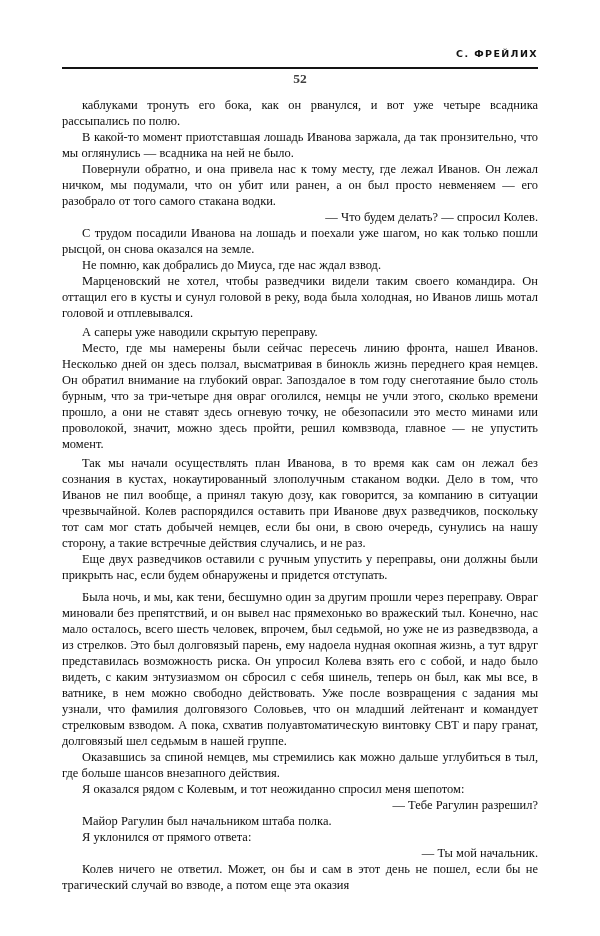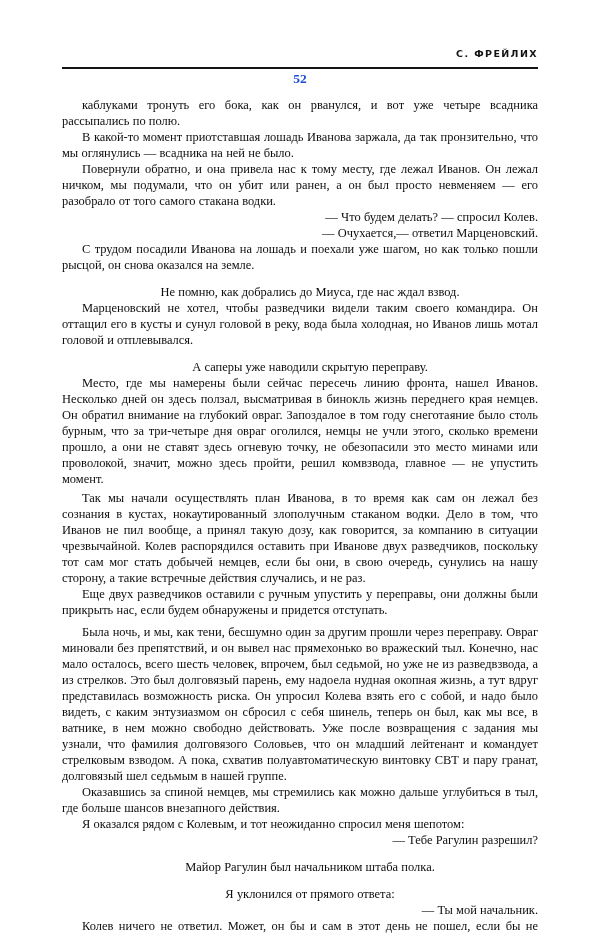--- a/index.html
+++ b/index.html
@@ -46,21 +46,21 @@
 
   .folio {
     position: absolute;
     left: 62px;
     top: 71px;
     width: 476px;
     text-align: center;
     font-family: "Liberation Serif", "DejaVu Serif", serif;
     font-weight: bold;
     font-size: 13.5px;
-    color: #1d4ed8;
+    color: #404040;
   }
 
   
   .textblock {
     position: absolute;
     left: 62px;
     top: 97px;
     width: 476px;
     font-size: 12.45px;
     line-height: 16px;
@@ -85,22 +85,21 @@
     margin-top: 5.5px;
   }
 
   
   .textblock p.dialogue {
     text-align: right;
     text-indent: 20px;
   }
 
   .textblock p.short {
-    text-align: center;
-    margin-top: 11px;
+    text-align: left;
   }
 
   
   .textblock p.continues {
     text-align: justify;
   }
 </style>
 </head>
 <body>
 
@@ -115,21 +114,20 @@
   <div class="textblock">
 
     <p>каблуками тронуть его бока, как он рванулся, и вот уже четыре всадника рассыпались по полю.</p>
 
     <p>В какой-то момент приотставшая лошадь Иванова заржала, да так пронзительно, что мы оглянулись — всадника на ней не было.</p>
 
     <p>Повернули обратно, и она привела нас к тому месту, где лежал Иванов. Он лежал ничком, мы подумали, что он убит или ранен, а он был просто невменяем — его разобрало от того самого стакана водки.</p>
 
     <p class="dialogue">— Что будем делать? — спросил Колев.</p>
 
-    <p class="dialogue">— Очухается,— ответил Марценовский.</p>
 
     <p>С трудом посадили Иванова на лошадь и поехали уже шагом, но как только пошли рысцой, он снова оказался на земле.</p>
 
     <p class="short">Не помню, как добрались до Миуса, где нас ждал взвод.</p>
 
     <p>Марценовский не хотел, чтобы разведчики видели таким своего командира. Он оттащил его в кусты и сунул головой в реку, вода была холодная, но Иванов лишь мотал головой и отплевывался.</p>
 
     <p class="short gap-before">А саперы уже наводили скрытую переправу.</p>
 
     <p>Место, где мы намерены были сейчас пересечь линию фронта, нашел Иванов. Несколько дней он здесь ползал, высматривая в бинокль жизнь переднего края немцев. Он обратил внимание на глубокий овраг. Запоздалое в том году снеготаяние было столь бурным, что за три-четыре дня овраг оголился, немцы не учли этого, сколько времени прошло, а они не ставят здесь огневую точку, не обезопасили это место минами или проволокой, значит, можно здесь пройти, решил комвзвода, главное — не упустить момент.</p>

